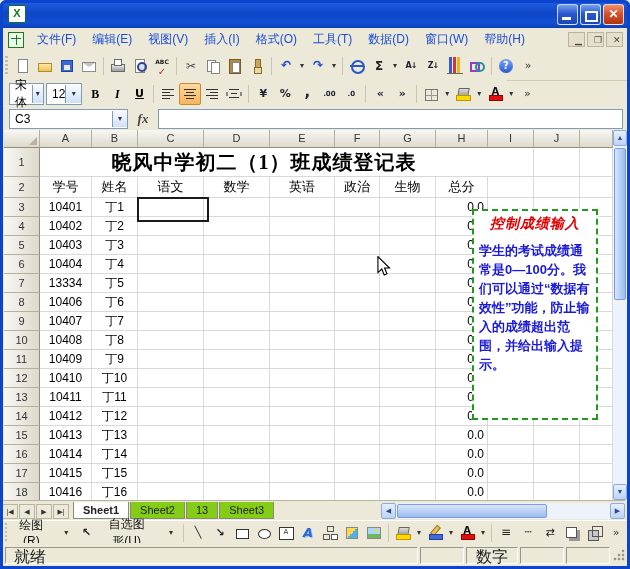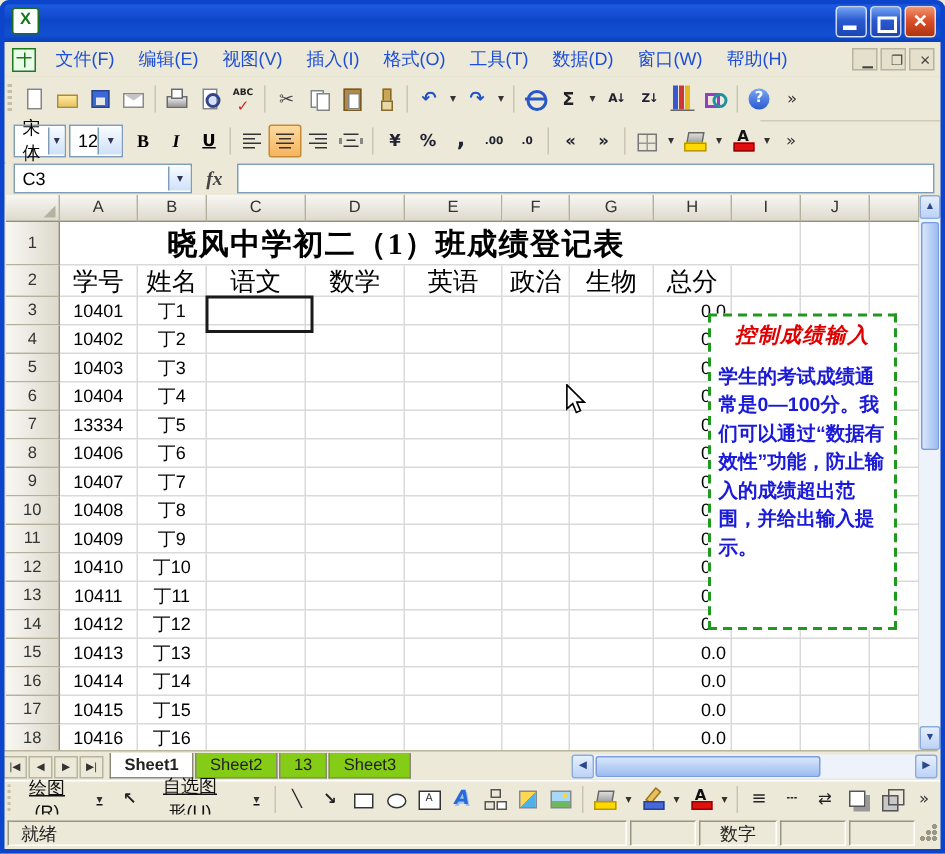--- a/index.html
+++ b/index.html
@@ -167,21 +167,21 @@
   .corner::after{content:"";position:absolute;right:2px;bottom:2px;border-left:8px solid transparent;
     border-bottom:8px solid #b6b2a2;}
   .rn{background:linear-gradient(90deg,#f8f7f3,#ddd9cc);border-right:1px solid #938e7b;
     border-bottom:1px solid #b4b09c;font-size:11px;color:#333;display:flex;align-items:center;justify-content:center;}
   .cell{border-right:1px solid #d9d9d9;border-bottom:1px solid #d9d9d9;overflow:hidden;
     white-space:nowrap;display:flex;align-items:center;justify-content:center;color:#000;}
   .cell.numcell{justify-content:flex-end;padding-right:3px;}
   .title-cell{grid-column:2/10;font-weight:bold;font-size:20px;letter-spacing:1px;
     font-family:"Liberation Serif","DejaVu Serif",serif;border-bottom:1px solid #d9d9d9;
     display:flex;align-items:center;justify-content:center;overflow:hidden;white-space:nowrap;}
-  .hdr{font-size:17px;}
+  .hdr{font-size:13px;}
   .sel{position:absolute;left:133px;top:67px;width:68px;height:21px;border:2px solid #1a1a1a;
     pointer-events:none;z-index:3;}
 
   
   .comment{position:absolute;left:472px;top:209px;width:126px;height:211px;background:#fff;
     border:2px dashed #1f9a1f;z-index:10;padding:4px 5px;box-sizing:border-box;}
   .c-title{color:#e00000;font-weight:bold;font-style:italic;font-size:14px;text-align:center;
     letter-spacing:1px;margin-bottom:8px;}
   .c-body{color:#1a1ad8;font-weight:bold;font-size:13px;line-height:19px;word-break:break-all;}
 
@@ -213,26 +213,26 @@
     border:1px solid #8cacdc;border-radius:2px;box-sizing:border-box;color:#2a4a8c;font-size:7px;
     text-align:center;line-height:13px;}
   .harr.left{left:0;} .harr.right{right:0;}
   .hthumb{position:absolute;left:16px;top:1px;width:150px;height:14px;border-radius:2px;
     background:linear-gradient(#d8e6fb,#9cbcf0);border:1px solid #7a9ce0;box-sizing:border-box;}
 
   
   .drawbar{position:absolute;left:3px;top:520px;width:624px;height:23px;background:#ece9d8;
     border-top:1px solid #fff;border-bottom:1px solid #cfcbb6;display:flex;align-items:center;z-index:5;}
   .dtext{display:flex;align-items:center;gap:20px;font-size:12px;padding:2px 6px;background:none;
-    border:1px solid transparent;color:#111;text-decoration:underline;}
+    border:1px solid transparent;color:#111;}
   .dtext .caret{font-size:8px;color:#333;}
 
   
   .statusbar{position:absolute;left:3px;top:543px;width:624px;height:23px;background:#ece9d8;
-    display:flex;align-items:center;font-size:12px;z-index:5;padding-top:1px;box-sizing:border-box;}
+    display:flex;align-items:center;font-size:16px;z-index:5;padding-top:1px;box-sizing:border-box;}
   .sb-panel{height:17px;line-height:17px;border:1px solid;border-color:#9a9686 #fff #fff #9a9686;
     padding:0 8px;color:#222;margin-left:2px;box-sizing:border-box;}
   .sb-ready{flex:1;}
   .sb-small{width:44px;} .sb-num{width:52px;text-align:center;}
   .grip{width:14px;height:14px;margin:0 1px 0 2px;background:
     radial-gradient(circle at 11px 3px,#9a9686 1.5px,transparent 1.6px),
     radial-gradient(circle at 11px 7px,#9a9686 1.5px,transparent 1.6px),
     radial-gradient(circle at 7px 7px,#9a9686 1.5px,transparent 1.6px),
     radial-gradient(circle at 11px 11px,#9a9686 1.5px,transparent 1.6px),
     radial-gradient(circle at 7px 11px,#9a9686 1.5px,transparent 1.6px),

